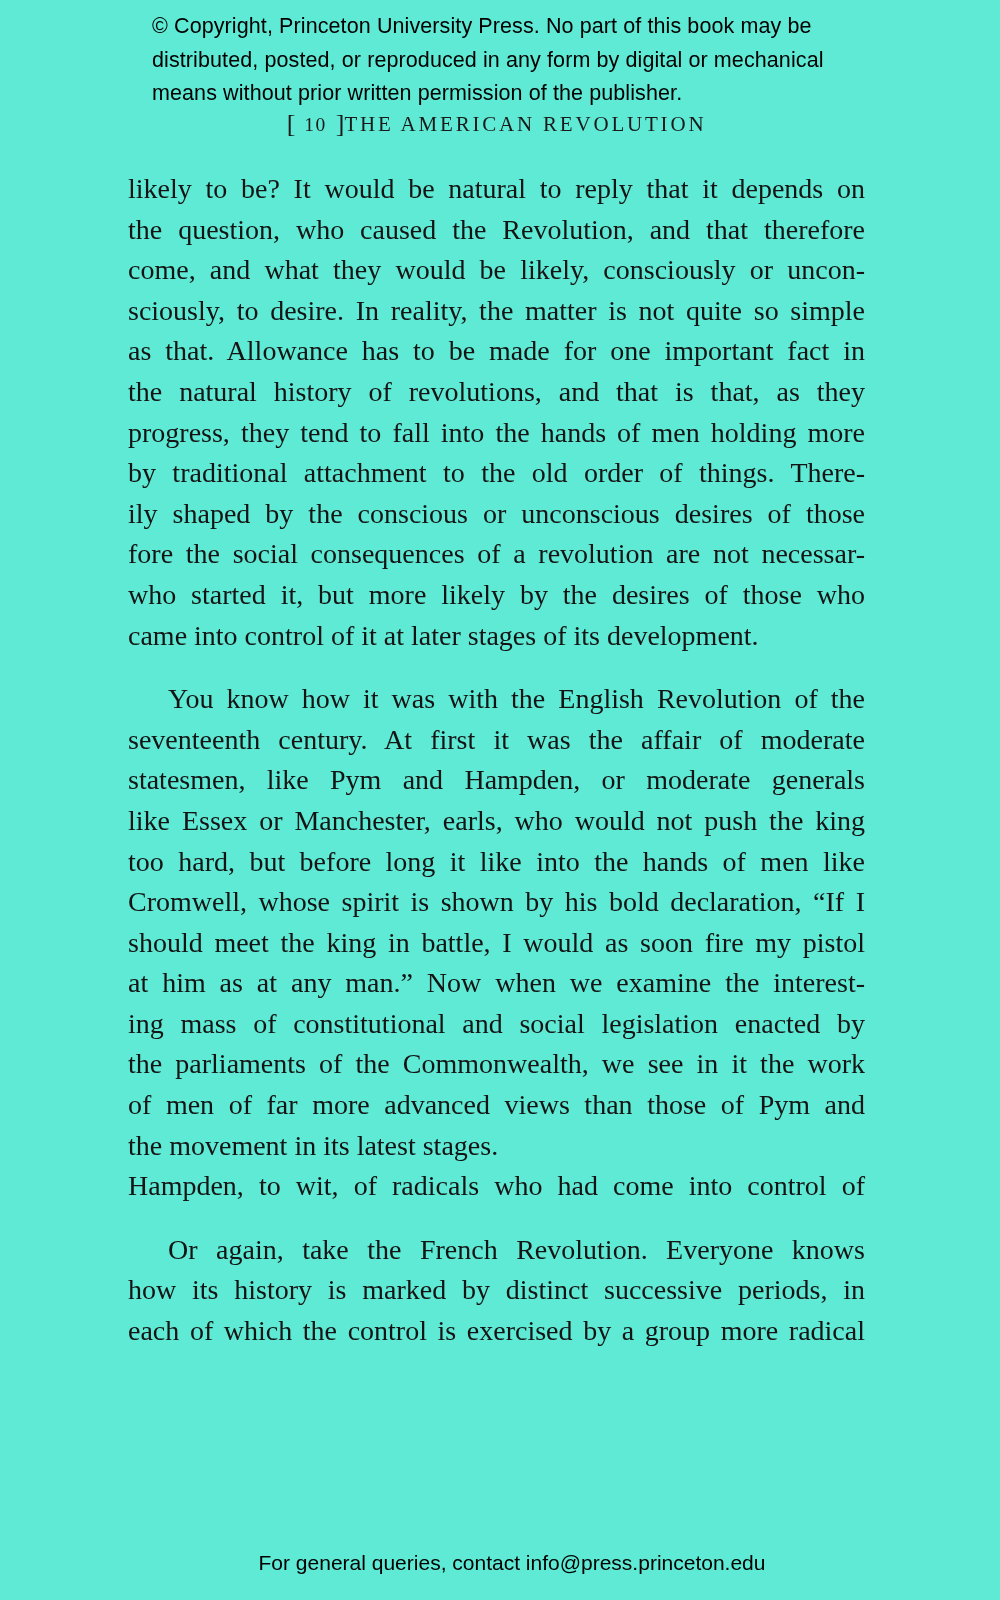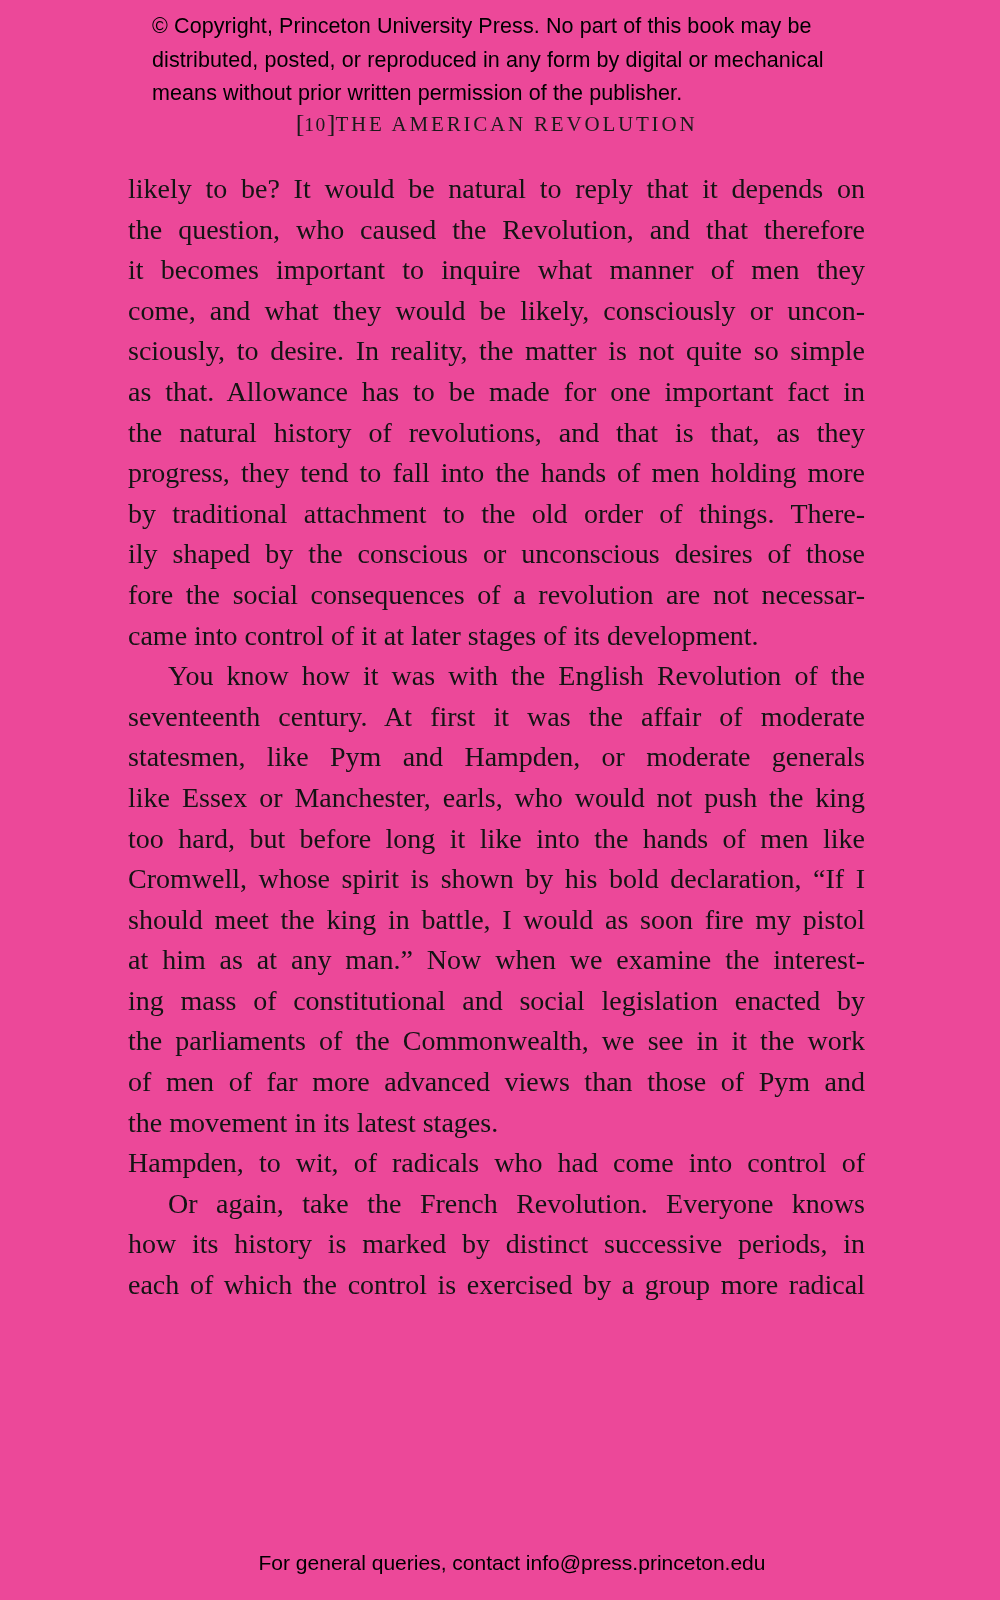--- a/index.html
+++ b/index.html
@@ -4,21 +4,21 @@
 <style>
   html, body {
     margin: 0;
     padding: 0;
     background: #ffffff;
   }
   .page {
     position: relative;
     width: 1000px;
     height: 1600px;
-    background: #ec4899;
+    background: #5eead4;
     overflow: hidden;
     font-family: "Liberation Serif", serif;
     color: #121212;
   }
   .copyright {
     position: absolute;
     left: 152px;
     top: 10px;
     font-family: "Liberation Sans", sans-serif;
     font-size: 21.5px;
@@ -35,21 +35,21 @@
     color: #1a1a1a;
     white-space: nowrap;
   }
   .rh-bracket {
     font-size: 26px;
     vertical-align: -1px;
   }
   .rh-num {
     font-size: 19.5px;
     letter-spacing: 1.5px;
-    margin: 0 0;
+    margin: 0 9px;
   }
   .rh-title {
     font-size: 21px;
     letter-spacing: 2.8px;
     text-align: right;
   }
   .body-text {
     position: absolute;
     left: 128px;
     top: 169px;
@@ -57,20 +57,21 @@
     font-size: 28px;
     line-height: 40.6px;
     color: #141414;
   }
   .line {
     text-align: justify;
     text-align-last: justify;
   }
   .line.indent {
     text-indent: 40px;
+    margin-top: 23px;
   }
   .line.nojust {
     text-align-last: left;
   }
   .footer {
     position: absolute;
     left: 0;
     top: 1551px;
     width: 1000px;
     text-align: center;
@@ -91,29 +92,29 @@
     <div>means without prior written permission of the publisher.</div>
   </div>
 
   <div class="running-head">
     <span class="rh-bracket">[</span><span class="rh-num">10</span><span class="rh-bracket">]</span><span class="rh-title">THE AMERICAN REVOLUTION</span>
   </div>
 
   <div class="body-text">
       <div class="line">likely to be? It would be natural to reply that it depends on</div>
       <div class="line">the question, who caused the Revolution, and that therefore</div>
-      <div class="line">it becomes important to inquire what manner of men they</div>
       <div class="line">come, and what they would be likely, consciously or uncon-</div>
       <div class="line">sciously, to desire. In reality, the matter is not quite so simple</div>
       <div class="line">as that. Allowance has to be made for one important fact in</div>
       <div class="line">the natural history of revolutions, and that is that, as they</div>
       <div class="line">progress, they tend to fall into the hands of men holding more</div>
       <div class="line">by traditional attachment to the old order of things. There-</div>
       <div class="line">ily shaped by the conscious or unconscious desires of those</div>
       <div class="line">fore the social consequences of a revolution are not necessar-</div>
+      <div class="line">who started it, but more likely by the desires of those who</div>
       <div class="line nojust">came into control of it at later stages of its development.</div>
       <div class="line indent">You know how it was with the English Revolution of the</div>
       <div class="line">seventeenth century. At first it was the affair of moderate</div>
       <div class="line">statesmen, like Pym and Hampden, or moderate generals</div>
       <div class="line">like Essex or Manchester, earls, who would not push the king</div>
       <div class="line">too hard, but before long it like into the hands of men like</div>
       <div class="line">Cromwell, whose spirit is shown by his bold declaration, “If I</div>
       <div class="line">should meet the king in battle, I would as soon fire my pistol</div>
       <div class="line">at him as at any man.” Now when we examine the interest-</div>
       <div class="line">ing mass of constitutional and social legislation enacted by</div>

